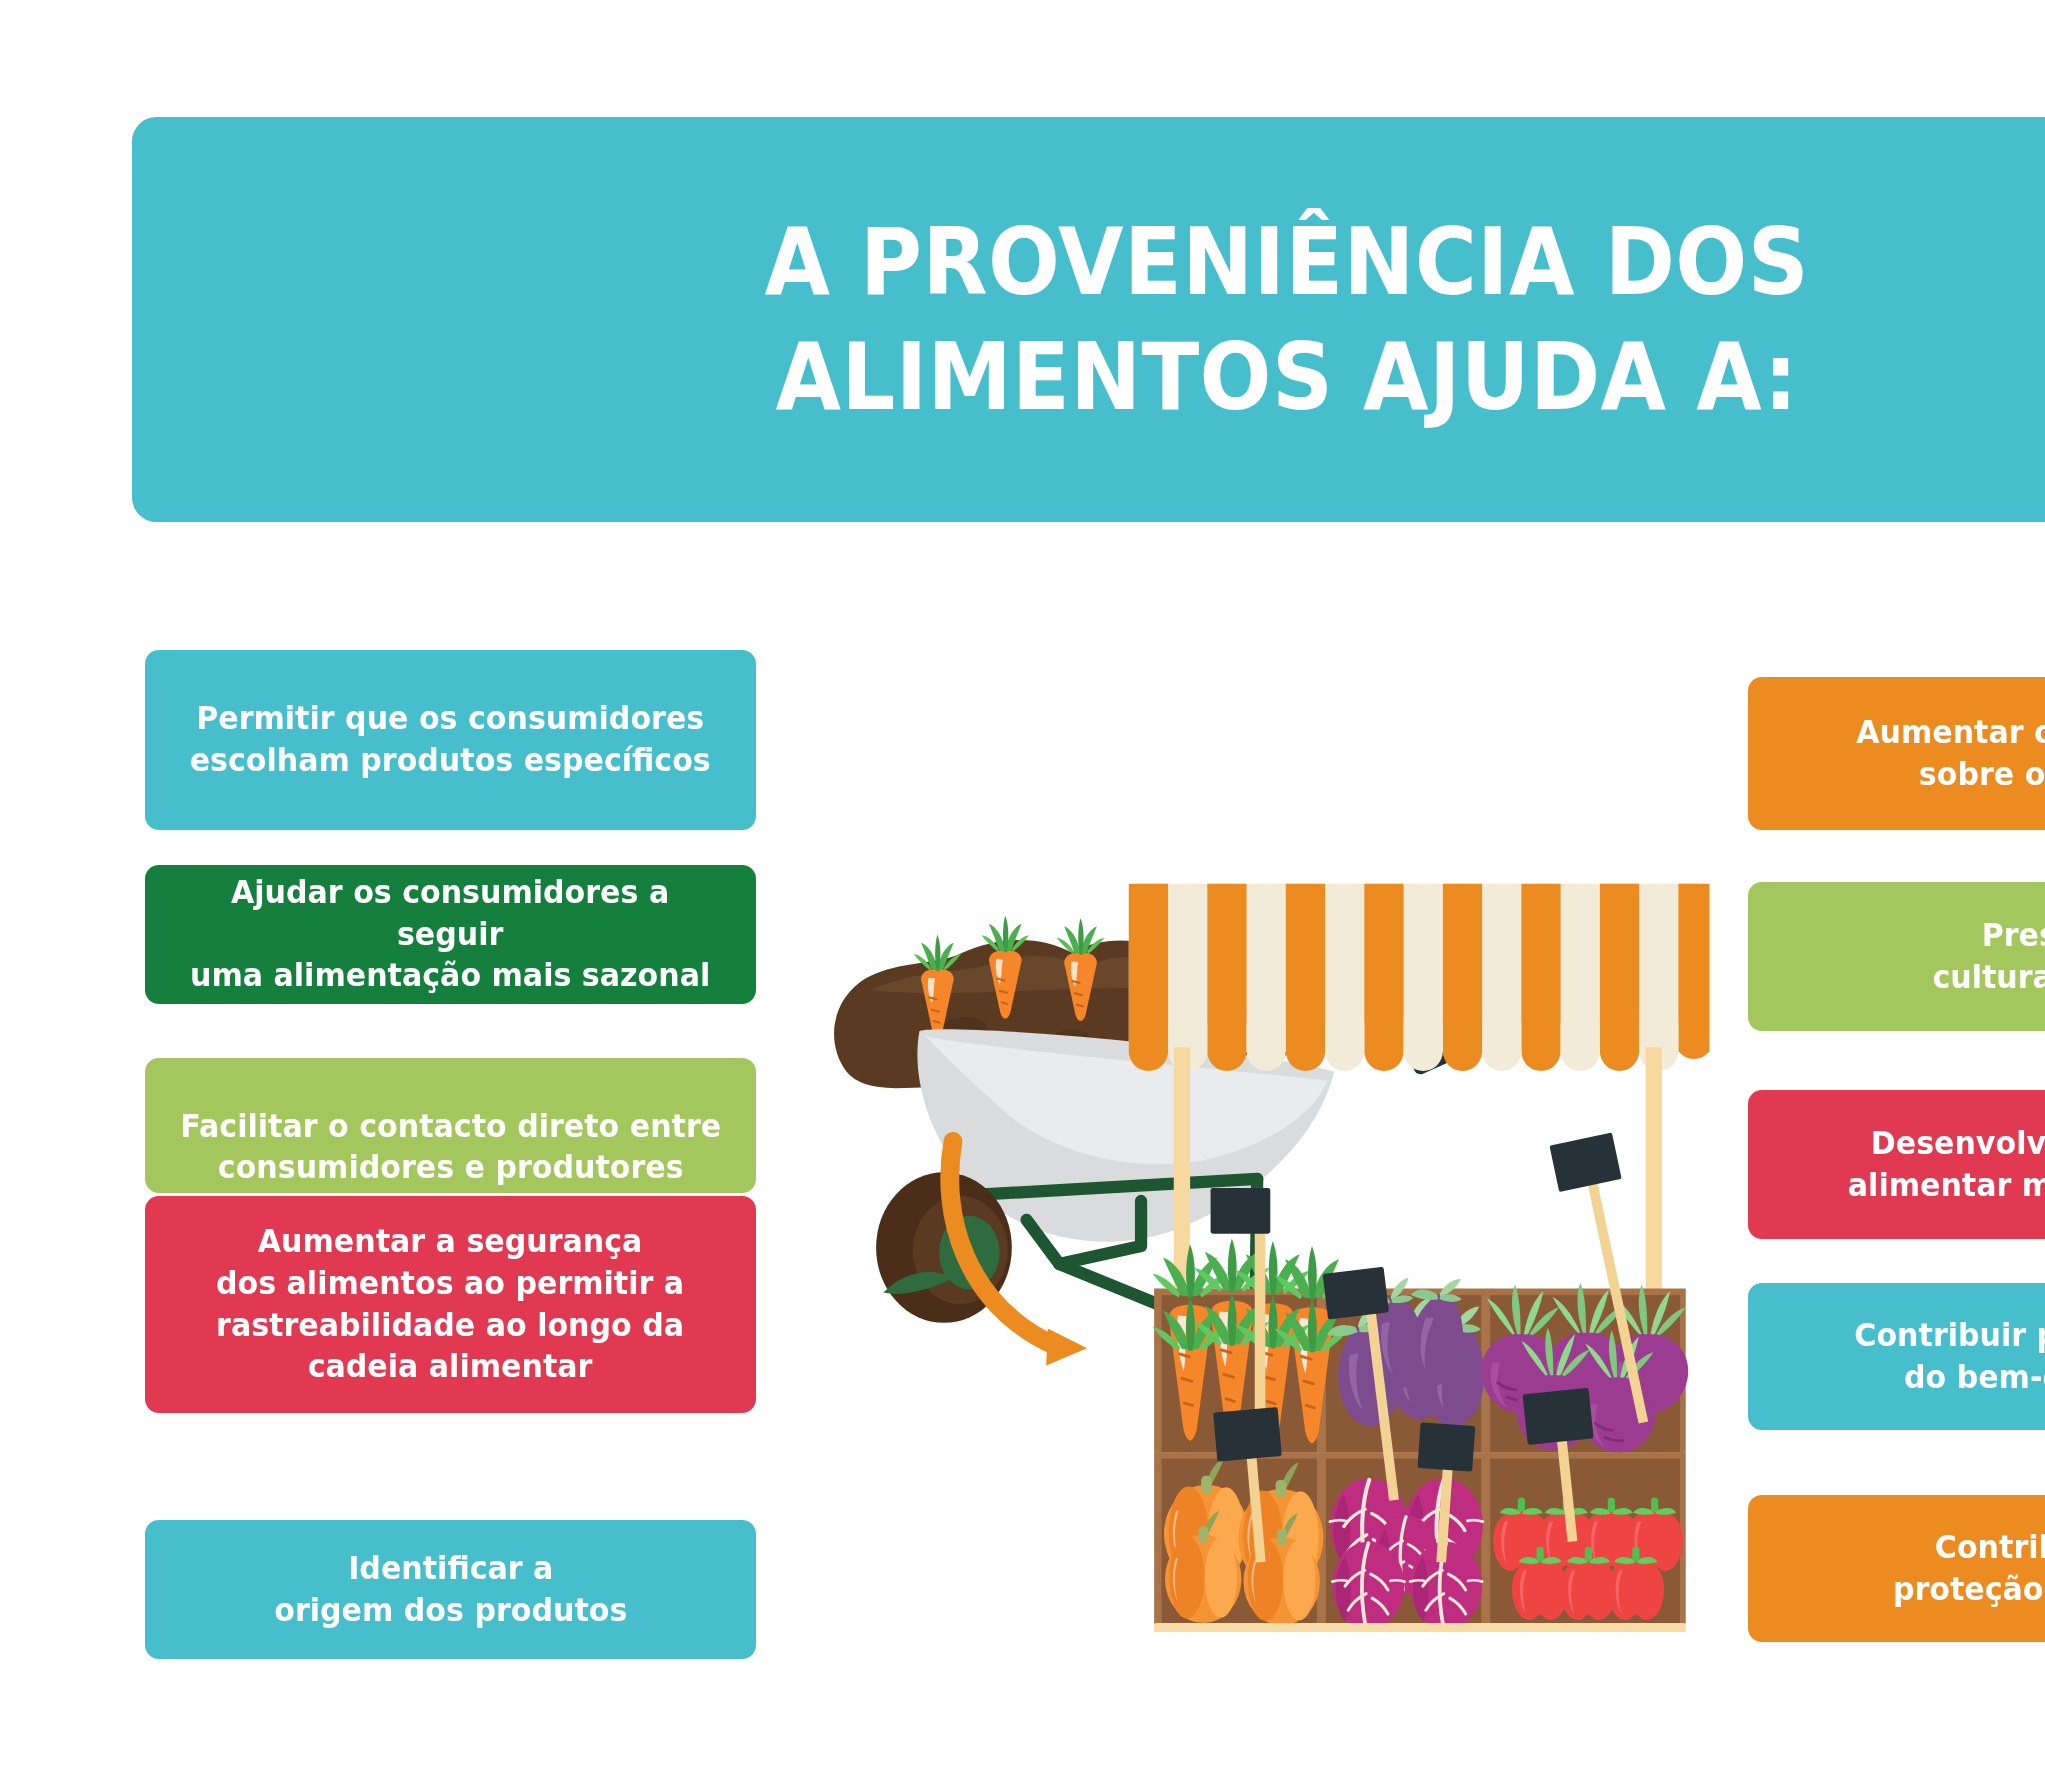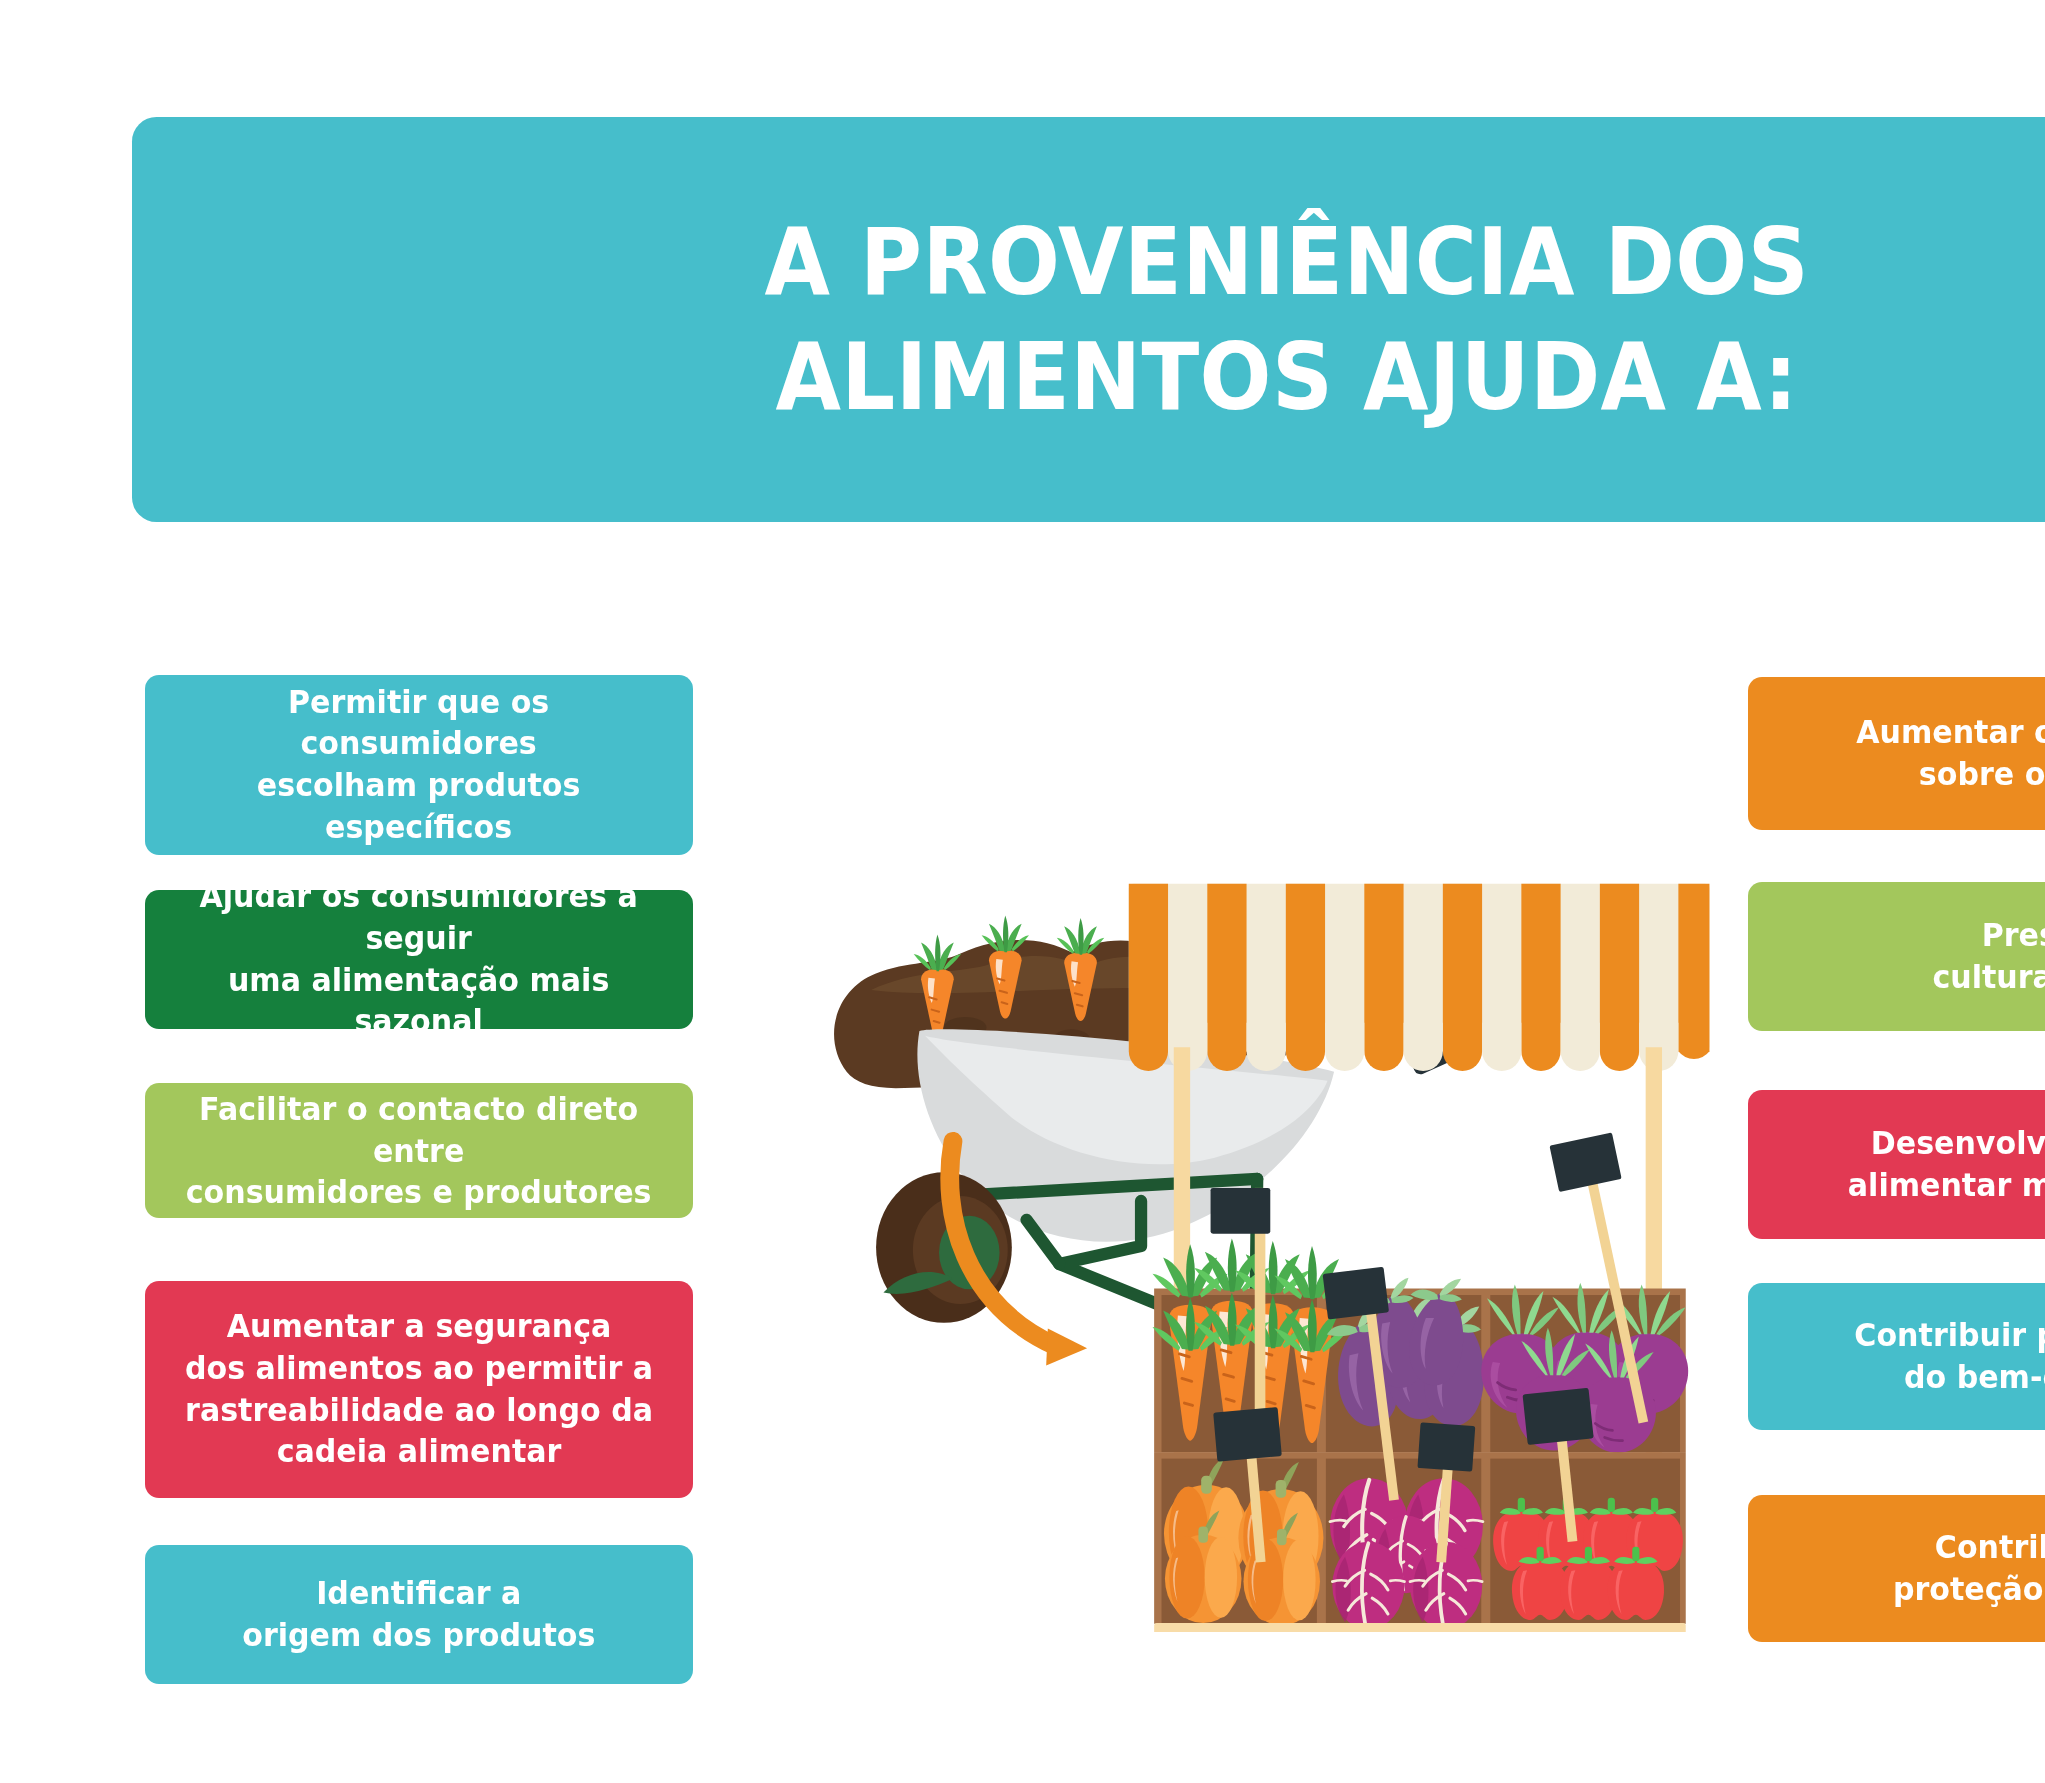--- a/index.html
+++ b/index.html
@@ -55,21 +55,21 @@
     font-family: "DejaVu Sans", sans-serif;
     font-weight: bold;
     font-size: 32px;
     line-height: 1.30;
     text-align: center;
     white-space: pre-line;
     transform: scaleX(0.94);
   }
 
   
-  .col-left  { left: 145px;  width: 548px; margin-top: 25px; }
+  .col-left  { left: 145px;  width: 611px; }
   
   .col-right { left: 1748px; width: 663px; }
 
   
   #illustration {
     position: absolute;
     left: 830px;
     top: 761px;
     width: 892px;
     height: 871px;
@@ -89,21 +89,21 @@
 escolham produtos específicos</div>
 </div>
 <div class="benefit-box col-left" id="lbox1" style="top: 865px; height: 139px; background: #15803d;">
   <div class="benefit-text">Ajudar os consumidores a seguir
 uma alimentação mais sazonal</div>
 </div>
 <div class="benefit-box col-left" id="lbox2" style="top: 1058px; height: 135px; background: rgb(163, 199, 92); align-items: flex-end;">
   <div class="benefit-text">Facilitar o contacto direto entre
 consumidores e produtores</div>
 </div>
-<div class="benefit-box col-left" id="lbox3" style="top: 1256px; height: 217px; background: rgb(226, 57, 83);">
+<div class="benefit-box col-left" id="lbox3" style="top: 1196px; height: 217px; background: rgb(226, 57, 83);">
   <div class="benefit-text">Aumentar a segurança
 dos alimentos ao permitir a
 rastreabilidade ao longo da
 cadeia alimentar</div>
 </div>
 <div class="benefit-box col-left" id="lbox4" style="top: 1520px; height: 139px; background: rgb(70, 190, 203);">
   <div class="benefit-text">Identificar a
 origem dos produtos</div>
 </div>
 

